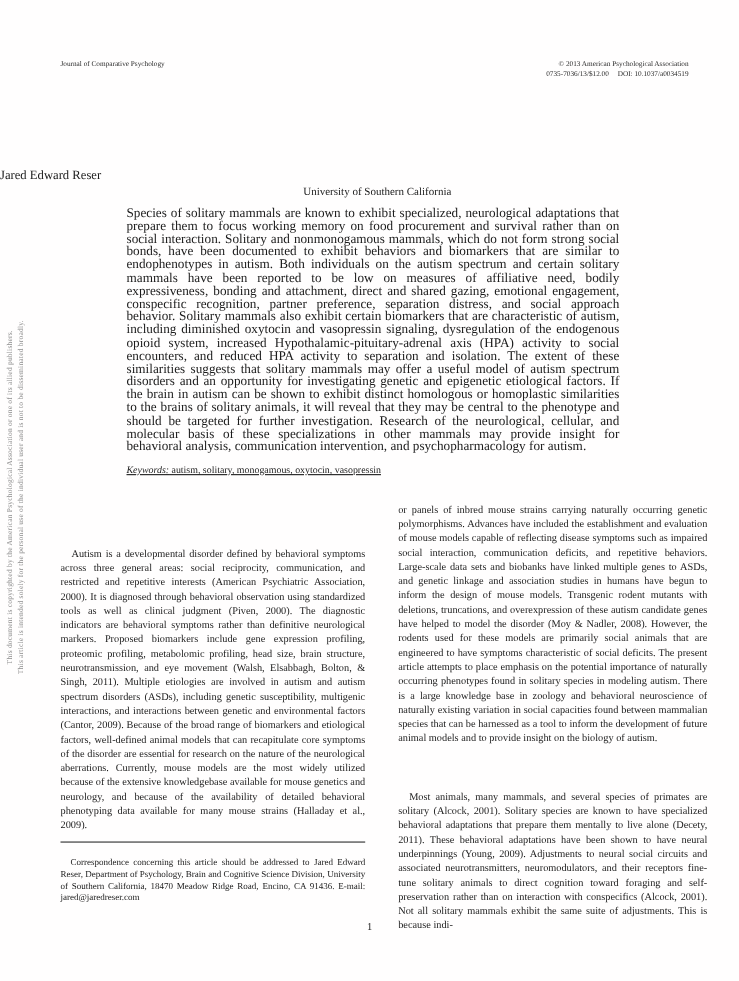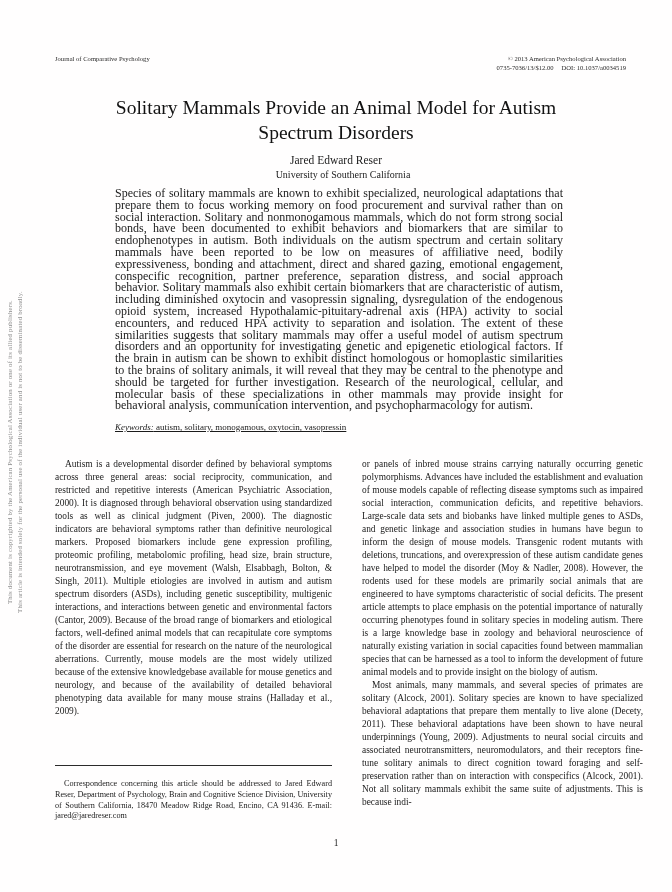--- a/index.html
+++ b/index.html
@@ -46,21 +46,21 @@
     position: absolute;
     top: 95px; left: 0; right: 0;
     text-align: center;
     font-size: 19.5px;
     line-height: 25px;
     color: #121212;
   }
   .author-name {
     position: absolute;
     top: 154px; left: 0; right: 0;
-    text-align: center;
+    text-align: left;
     font-size: 11.5px;
   }
   .author-affil {
     position: absolute;
     top: 169px; left: 0; right: 0;
     text-align: center;
     font-size: 10px;
     margin-left: 14px;
   }
   
@@ -81,21 +81,21 @@
   
   .col {
     position: absolute;
     top: 458px;
     font-size: 9.4px;
     line-height: 13px;
     text-align: justify;
   }
   .col-left  { left: 55px;  width: 277px; height: 296px; overflow: hidden; }
   .col-right { left: 362px; width: 281px; height: 390px; overflow: hidden; }
-  .col p.indent { text-indent: 10px; }
+  .col p.indent { text-indent: 10px; margin-top: 40px; }
   
   .footnote-rule {
     position: absolute;
     top: 765px; left: 55px; width: 277px;
     border-top: 1px solid #2b2b2b;
   }
   .footnote {
     position: absolute;
     top: 779px; left: 55px; width: 277px;
     font-size: 8.2px;
@@ -121,24 +121,20 @@
   </div>
 
   <div class="header-row">
     <div>Journal of Comparative Psychology</div>
     <div class="header-right">
       <div>© 2013 American Psychological Association</div>
       <div><span>0735-7036/13/$12.00</span><span class="doi-gap"></span><span>DOI: 10.1037/a0034519</span></div>
     </div>
   </div>
 
-  <div class="title-block">
-    <div>Solitary Mammals Provide an Animal Model for Autism</div>
-    <div>Spectrum Disorders</div>
-  </div>
 
   <div class="author-name">Jared Edward Reser</div>
   <div class="author-affil">University of Southern California</div>
 
   <div class="abstract">Species of solitary mammals are known to exhibit specialized, neurological adaptations that prepare them to focus working memory on food procurement and survival rather than on social interaction. Solitary and nonmonogamous mammals, which do not form strong social bonds, have been documented to exhibit behaviors and biomarkers that are similar to endophenotypes in autism. Both individuals on the autism spectrum and certain solitary mammals have been reported to be low on measures of affiliative need, bodily expressiveness, bonding and attachment, direct and shared gazing, emotional engagement, conspecific recognition, partner preference, separation distress, and social approach behavior. Solitary mammals also exhibit certain biomarkers that are characteristic of autism, including diminished oxytocin and vasopressin signaling, dysregulation of the endogenous opioid system, increased Hypothalamic-pituitary-adrenal axis (HPA) activity to social encounters, and reduced HPA activity to separation and isolation. The extent of these similarities suggests that solitary mammals may offer a useful model of autism spectrum disorders and an opportunity for investigating genetic and epigenetic etiological factors. If the brain in autism can be shown to exhibit distinct homologous or homoplastic similarities to the brains of solitary animals, it will reveal that they may be central to the phenotype and should be targeted for further investigation. Research of the neurological, cellular, and molecular basis of these specializations in other mammals may provide insight for behavioral analysis, communication intervention, and psychopharmacology for autism.</div>
 
   <div class="keywords-line">
     <span class="kw-label">Keywords:</span><span> autism, solitary, monogamous, oxytocin, vasopressin</span>
   </div>
 

